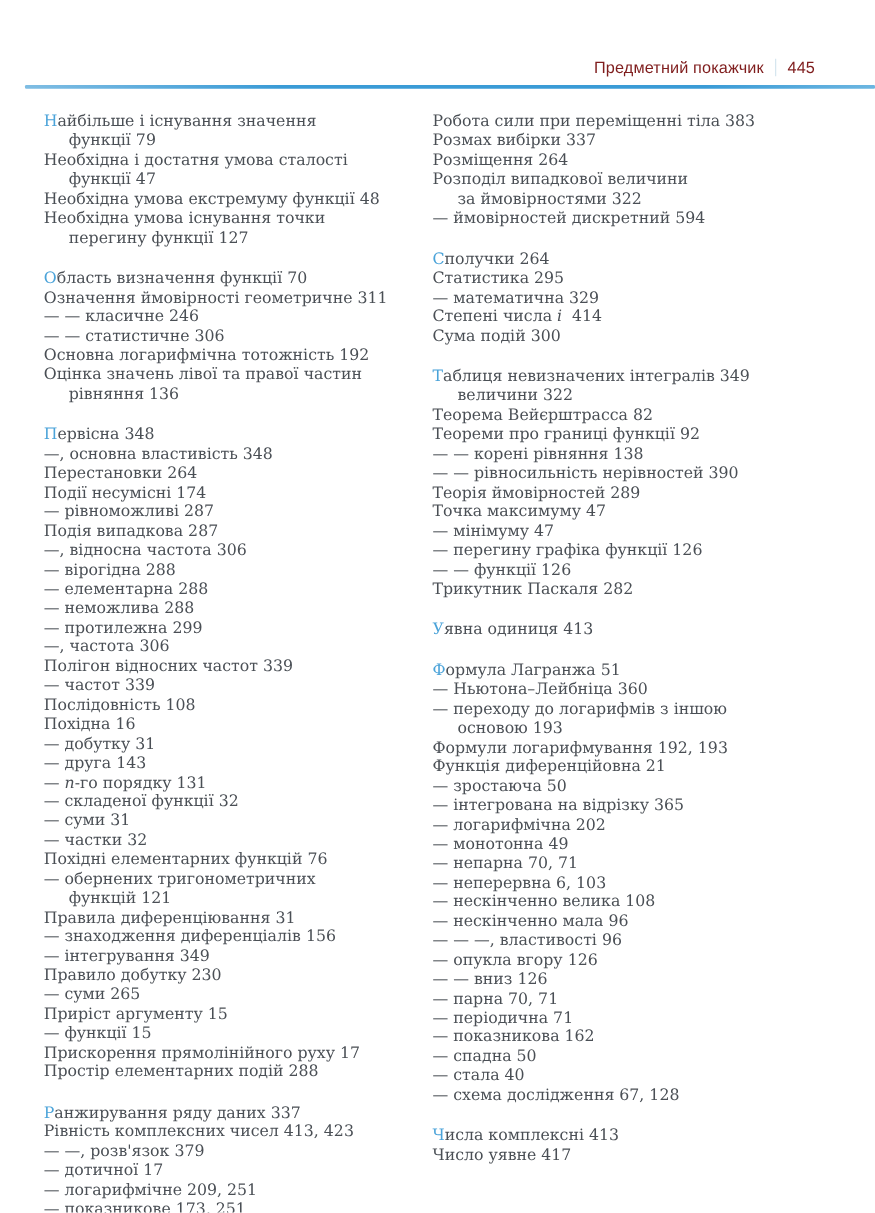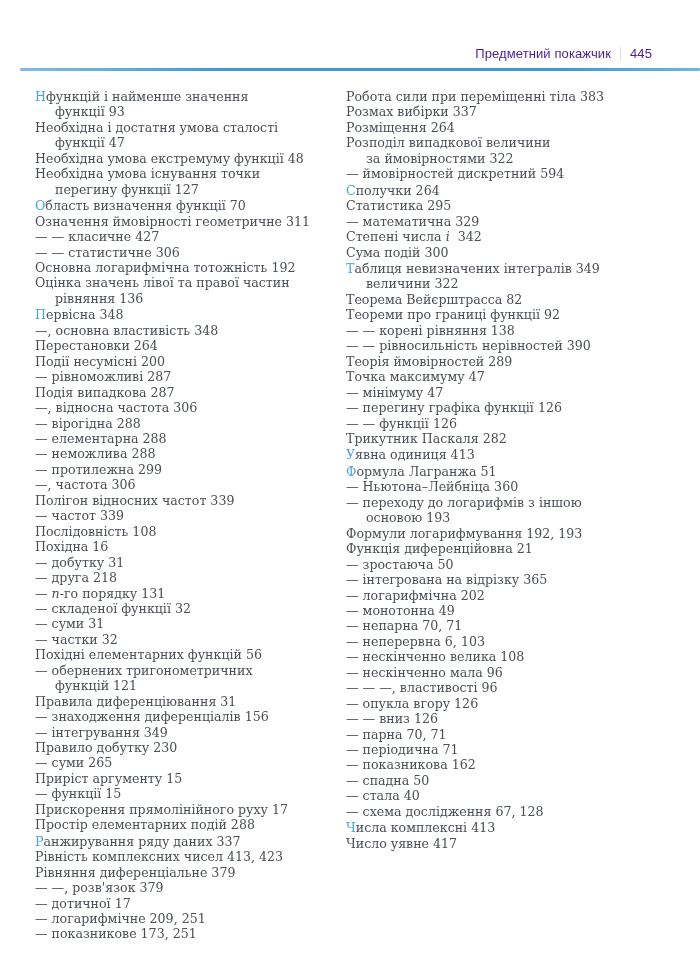--- a/index.html
+++ b/index.html
@@ -21,21 +21,21 @@
       top: 0;
       width: 700px;
       height: 72px;
     }
     .header-text {
       position: absolute;
       right: 48px;
       top: 46px;
       font-family: "Liberation Sans", "DejaVu Sans", sans-serif;
       font-size: 13px;
-      color: #4c1d95;
+      color: #7f1d1d;
       letter-spacing: 0.1px;
       display: flex;
       align-items: center;
     }
     .header-sep {
       display: inline-block;
       width: 1px;
       height: 14px;
       background: #d6e6ef;
       margin: 0 9px 0 9px;
@@ -52,104 +52,103 @@
     .col {
       position: absolute;
       top: 89px;
       font-size: 12.6px;
       line-height: 15.45px;
     }
     .col-left { left: 35px; width: 300px; }
     .col-right { left: 346px; width: 320px; }
     .entry { white-space: nowrap; }
     .entry.cont { padding-left: 20px; }
-    .entry.gap { margin-top: 1px; }
+    .entry.gap { margin-top: 17px; }
     .initial { color: #4ba3d9; }
     .italic { font-style: italic; }
   </style>
 </head>
 <body>
 
 <div class="page-header">
   <div class="header-text">
     <span>Предметний покажчик</span>
     <span class="header-sep"></span>
     <span>445</span>
   </div>
   <div class="header-rule"></div>
 </div>
 
 <div class="col col-left" id="col-left">
-    <div class="entry"><span class="initial">Н</span><span>функцій і найменше значення</span></div>
-    <div class="entry cont"><span>функції 93</span></div>
+    <div class="entry"><span class="initial">Н</span><span>айбільше і існування значення</span></div>
+    <div class="entry cont"><span>функції 79</span></div>
     <div class="entry"><span>Необхідна і достатня умова сталості</span></div>
     <div class="entry cont"><span>функції 47</span></div>
     <div class="entry"><span>Необхідна умова екстремуму функції 48</span></div>
     <div class="entry"><span>Необхідна умова існування точки</span></div>
     <div class="entry cont"><span>перегину функції 127</span></div>
     <div class="entry gap"><span class="initial">О</span><span>бласть визначення функції 70</span></div>
     <div class="entry"><span>Означення ймовірності геометричне 311</span></div>
-    <div class="entry"><span>— — класичне 427</span></div>
+    <div class="entry"><span>— — класичне 246</span></div>
     <div class="entry"><span>— — статистичне 306</span></div>
     <div class="entry"><span>Основна логарифмічна тотожність 192</span></div>
     <div class="entry"><span>Оцінка значень лівої та правої частин</span></div>
     <div class="entry cont"><span>рівняння 136</span></div>
     <div class="entry gap"><span class="initial">П</span><span>ервісна 348</span></div>
     <div class="entry"><span>—, основна властивість 348</span></div>
     <div class="entry"><span>Перестановки 264</span></div>
-    <div class="entry"><span>Події несумісні 200</span></div>
+    <div class="entry"><span>Події несумісні 174</span></div>
     <div class="entry"><span>— рівноможливі 287</span></div>
     <div class="entry"><span>Подія випадкова 287</span></div>
     <div class="entry"><span>—, відносна частота 306</span></div>
     <div class="entry"><span>— вірогідна 288</span></div>
     <div class="entry"><span>— елементарна 288</span></div>
     <div class="entry"><span>— неможлива 288</span></div>
     <div class="entry"><span>— протилежна 299</span></div>
     <div class="entry"><span>—, частота 306</span></div>
     <div class="entry"><span>Полігон відносних частот 339</span></div>
     <div class="entry"><span>— частот 339</span></div>
     <div class="entry"><span>Послідовність 108</span></div>
     <div class="entry"><span>Похідна 16</span></div>
     <div class="entry"><span>— добутку 31</span></div>
-    <div class="entry"><span>— друга 218</span></div>
+    <div class="entry"><span>— друга 143</span></div>
     <div class="entry"><span>— </span><span class="italic">n</span><span>-го порядку 131</span></div>
     <div class="entry"><span>— складеної функції 32</span></div>
     <div class="entry"><span>— суми 31</span></div>
     <div class="entry"><span>— частки 32</span></div>
-    <div class="entry"><span>Похідні елементарних функцій 56</span></div>
+    <div class="entry"><span>Похідні елементарних функцій 76</span></div>
     <div class="entry"><span>— обернених тригонометричних</span></div>
     <div class="entry cont"><span>функцій 121</span></div>
     <div class="entry"><span>Правила диференціювання 31</span></div>
     <div class="entry"><span>— знаходження диференціалів 156</span></div>
     <div class="entry"><span>— інтегрування 349</span></div>
     <div class="entry"><span>Правило добутку 230</span></div>
     <div class="entry"><span>— суми 265</span></div>
     <div class="entry"><span>Приріст аргументу 15</span></div>
     <div class="entry"><span>— функції 15</span></div>
     <div class="entry"><span>Прискорення прямолінійного руху 17</span></div>
     <div class="entry"><span>Простір елементарних подій 288</span></div>
     <div class="entry gap"><span class="initial">Р</span><span>анжирування ряду даних 337</span></div>
     <div class="entry"><span>Рівність комплексних чисел 413, 423</span></div>
-    <div class="entry"><span>Рівняння диференціальне 379</span></div>
     <div class="entry"><span>— —, розв'язок 379</span></div>
     <div class="entry"><span>— дотичної 17</span></div>
     <div class="entry"><span>— логарифмічне 209, 251</span></div>
     <div class="entry"><span>— показникове 173, 251</span></div>
   </div>
 <div class="col col-right" id="col-right">
     <div class="entry"><span>Робота сили при переміщенні тіла 383</span></div>
     <div class="entry"><span>Розмах вибірки 337</span></div>
     <div class="entry"><span>Розміщення 264</span></div>
     <div class="entry"><span>Розподіл випадкової величини</span></div>
     <div class="entry cont"><span>за ймовірностями 322</span></div>
     <div class="entry"><span>— ймовірностей дискретний 594</span></div>
     <div class="entry gap"><span class="initial">С</span><span>получки 264</span></div>
     <div class="entry"><span>Статистика 295</span></div>
     <div class="entry"><span>— математична 329</span></div>
-    <div class="entry"><span>Степені числа </span><span class="italic">i</span><span>&nbsp;&nbsp;</span><span>342</span></div>
+    <div class="entry"><span>Степені числа </span><span class="italic">i</span><span>&nbsp;&nbsp;</span><span>414</span></div>
     <div class="entry"><span>Сума подій 300</span></div>
     <div class="entry gap"><span class="initial">Т</span><span>аблиця невизначених інтегралів 349</span></div>
     <div class="entry cont"><span>величини 322</span></div>
     <div class="entry"><span>Теорема Вейєрштрасса 82</span></div>
     <div class="entry"><span>Теореми про границі функції 92</span></div>
     <div class="entry"><span>— — корені рівняння 138</span></div>
     <div class="entry"><span>— — рівносильність нерівностей 390</span></div>
     <div class="entry"><span>Теорія ймовірностей 289</span></div>
     <div class="entry"><span>Точка максимуму 47</span></div>
     <div class="entry"><span>— мінімуму 47</span></div>

